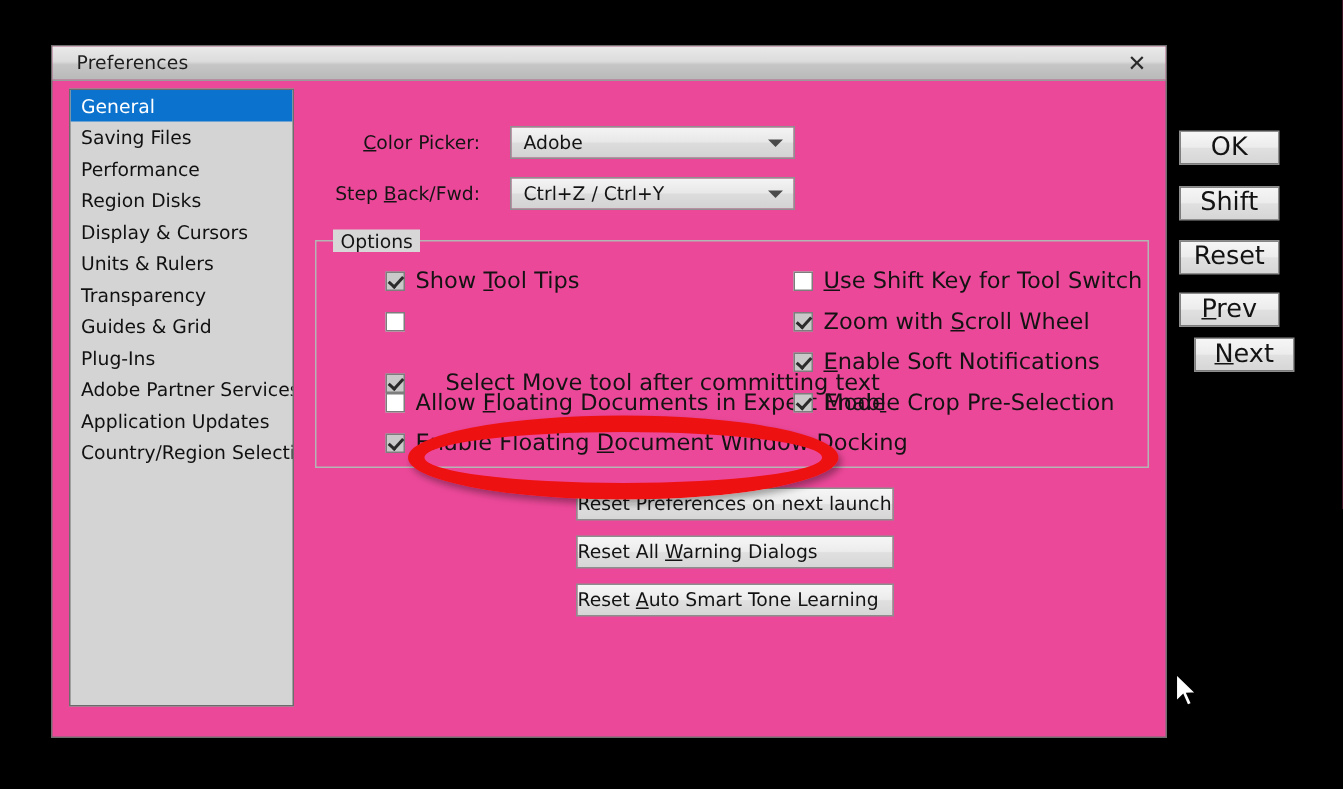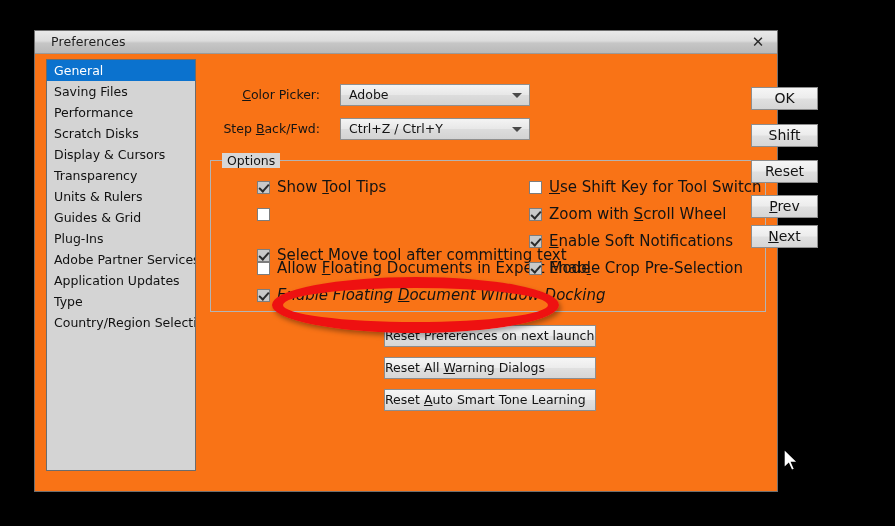--- a/index.html
+++ b/index.html
@@ -16,21 +16,21 @@
     -webkit-font-smoothing: antialiased;
   }
 
   
   #dialog {
     position: absolute;
     left: 34px;
     top: 30px;
     width: 744px;
     height: 462px;
-    background: #f97316;
+    background: #ec4899;
     border: 1px solid #6f6f6f;
     box-sizing: border-box;
   }
   #titlebar {
     position: relative;
     height: 23px;
     background: linear-gradient(to bottom, #e9e9e9 0%, #dcdcdc 45%, #c6c6c6 55%, #b9b9b9 100%);
     border-bottom: 1px solid #9a9a9a;
     box-sizing: border-box;
   }
@@ -207,27 +207,27 @@
     color: #131313;
     text-align: left;
     line-height: 20px;
     cursor: pointer;
     white-space: nowrap;
   }
 
   
   .side-btn {
     position: absolute;
-    left: 716px;
+    left: 751px;
     width: 67px;
     height: 23px;
     background: linear-gradient(to bottom, #f6f6f6 0%, #ececec 48%, #e0e0e0 52%, #d6d6d6 100%);
     border: 1px solid #8d8d8d;
     box-sizing: border-box;
-    font-size: 14px;
+    font-size: 17px;
     color: #131313;
     text-align: center;
     line-height: 21px;
     cursor: pointer;
   }
 
   
   #red-ellipse {
     position: absolute;
     left: 237px;
@@ -258,29 +258,28 @@
     <div id="title-text">Preferences</div>
     <div id="close-btn">✕</div>
   </div>
 
   <div id="dialog-body">
 
     <div id="sidebar">
         <div class="side-item selected"><span>General</span></div>
         <div class="side-item"><span>Saving Files</span></div>
         <div class="side-item"><span>Performance</span></div>
-        <div class="side-item"><span>Scratch Disks</span></div>
+        <div class="side-item"><span>Region Disks</span></div>
         <div class="side-item"><span>Display &amp; Cursors</span></div>
+        <div class="side-item"><span>Units &amp; Rulers</span></div>
         <div class="side-item"><span>Transparency</span></div>
-        <div class="side-item"><span>Units &amp; Rulers</span></div>
         <div class="side-item"><span>Guides &amp; Grid</span></div>
         <div class="side-item"><span>Plug-Ins</span></div>
         <div class="side-item"><span>Adobe Partner Services</span></div>
         <div class="side-item"><span>Application Updates</span></div>
-        <div class="side-item"><span>Type</span></div>
         <div class="side-item"><span>Country/Region Selection</span></div>
       </div>
 
     <div id="fields-host">
         <div class="field-row" style="left: 175px; top: 30px; width: 320px;">
           <div class="field-label" style="right: 210px;"><u>C</u>olor Picker:</div>
           <div class="combo" style="left: 130px;">
             <div class="combo-value">Adobe</div>
             <div class="combo-arrow">
               <i></i>
@@ -302,29 +301,29 @@
     <div id="options-legend">Options</div>
 
     <div id="checks-host">
         <div class="checkbox-row" style="left: 222px; top: 124px;">
           <span class="cbox checked"></span>
           <span class="cb-label">Show <u>T</u>ool Tips</span>
         </div>
         <div class="checkbox-row" style="left: 222px; top: 151px;">
           <span class="cbox"></span>
         </div>
-        <div class="checkbox-row" style="left: 222px; top: 192px;">
+        <div class="checkbox-row" style="left: 222px; top: 192px; gap: 20px;">
           <span class="cbox checked"></span>
           <span class="cb-label">Select Move tool after committing text</span>
         </div>
         <div class="checkbox-row" style="left: 222px; top: 205px;">
           <span class="cbox"></span>
           <span class="cb-label">Allow <u>F</u>loating Documents in Expert Mode</span>
         </div>
-        <div class="checkbox-row" style="left: 222px; top: 232px; font-style: italic;">
+        <div class="checkbox-row" style="left: 222px; top: 232px;">
           <span class="cbox checked"></span>
           <span class="cb-label">Enable Floating <u>D</u>ocument Window Docking</span>
         </div>
         <div class="checkbox-row" style="left: 494px; top: 124px;">
           <span class="cbox"></span>
           <span class="cb-label"><u>U</u>se Shift Key for Tool Switch</span>
         </div>
         <div class="checkbox-row" style="left: 494px; top: 151px;">
           <span class="cbox checked"></span>
           <span class="cb-label">Zoom with <u>S</u>croll Wheel</span>
@@ -343,21 +342,21 @@
         <div class="reset-btn" style="left: 349px; top: 271px; width: 212px;">Reset Preferences on next launch</div>
         <div class="reset-btn" style="left: 349px; top: 303px; width: 212px;">Reset All <u>W</u>arning Dialogs</div>
         <div class="reset-btn" style="left: 349px; top: 335px; width: 212px;">Reset <u>A</u>uto Smart Tone Learning</div>
       </div>
 
     <div id="actions-host">
         <div class="side-btn" style="top: 33px;">OK</div>
         <div class="side-btn" style="top: 70px;">Shift</div>
         <div class="side-btn" style="top: 106px;">Reset</div>
         <div class="side-btn" style="top: 141px;"><u>P</u>rev</div>
-        <div class="side-btn" style="top: 171px;"><u>N</u>ext</div>
+        <div class="side-btn" style="top: 171px; margin-left: 10px;"><u>N</u>ext</div>
       </div>
 
     <div id="red-ellipse"></div>
 
     <svg id="cursor" width="20" height="28" viewBox="0 0 20 28">
       <path d="M2,1 L2,20 L6.6,15.6 L9.6,22.4 L12.6,21.1 L9.6,14.5 L15.6,14.2 Z" fill="#ffffff" stroke="#000000" stroke-width="1.4" stroke-linejoin="miter"></path>
     </svg>
 
   </div>
 </div>

